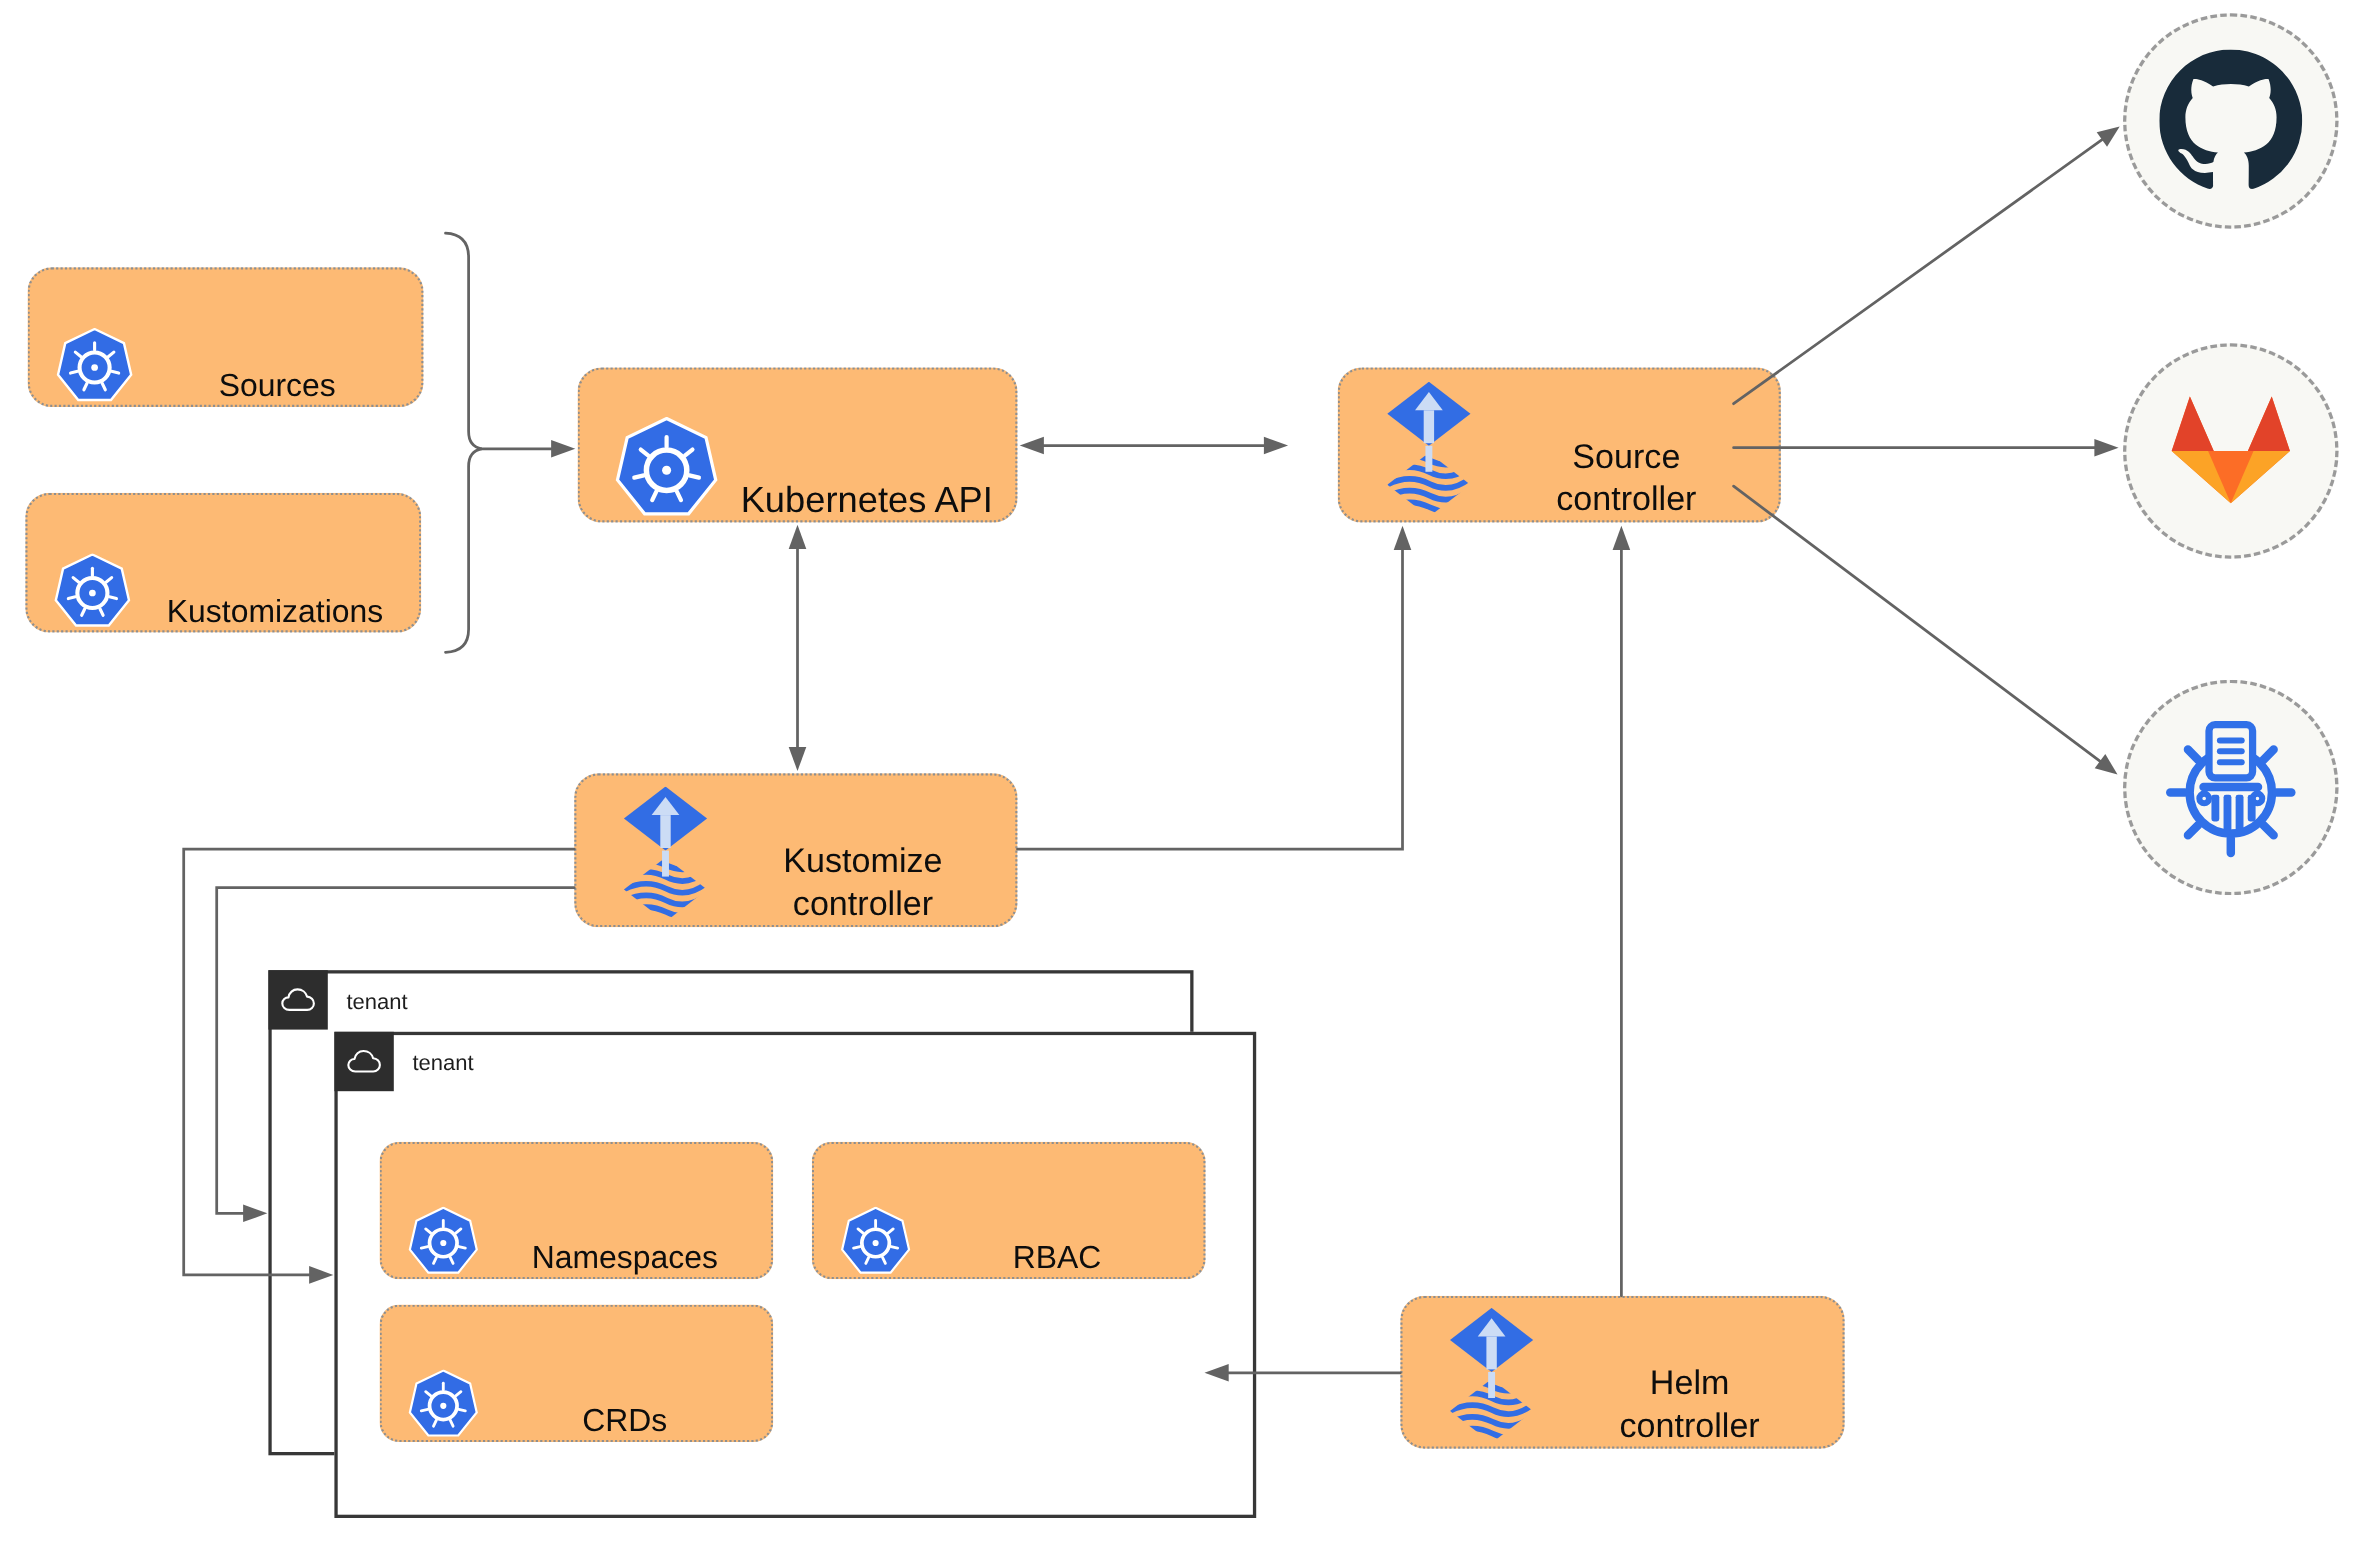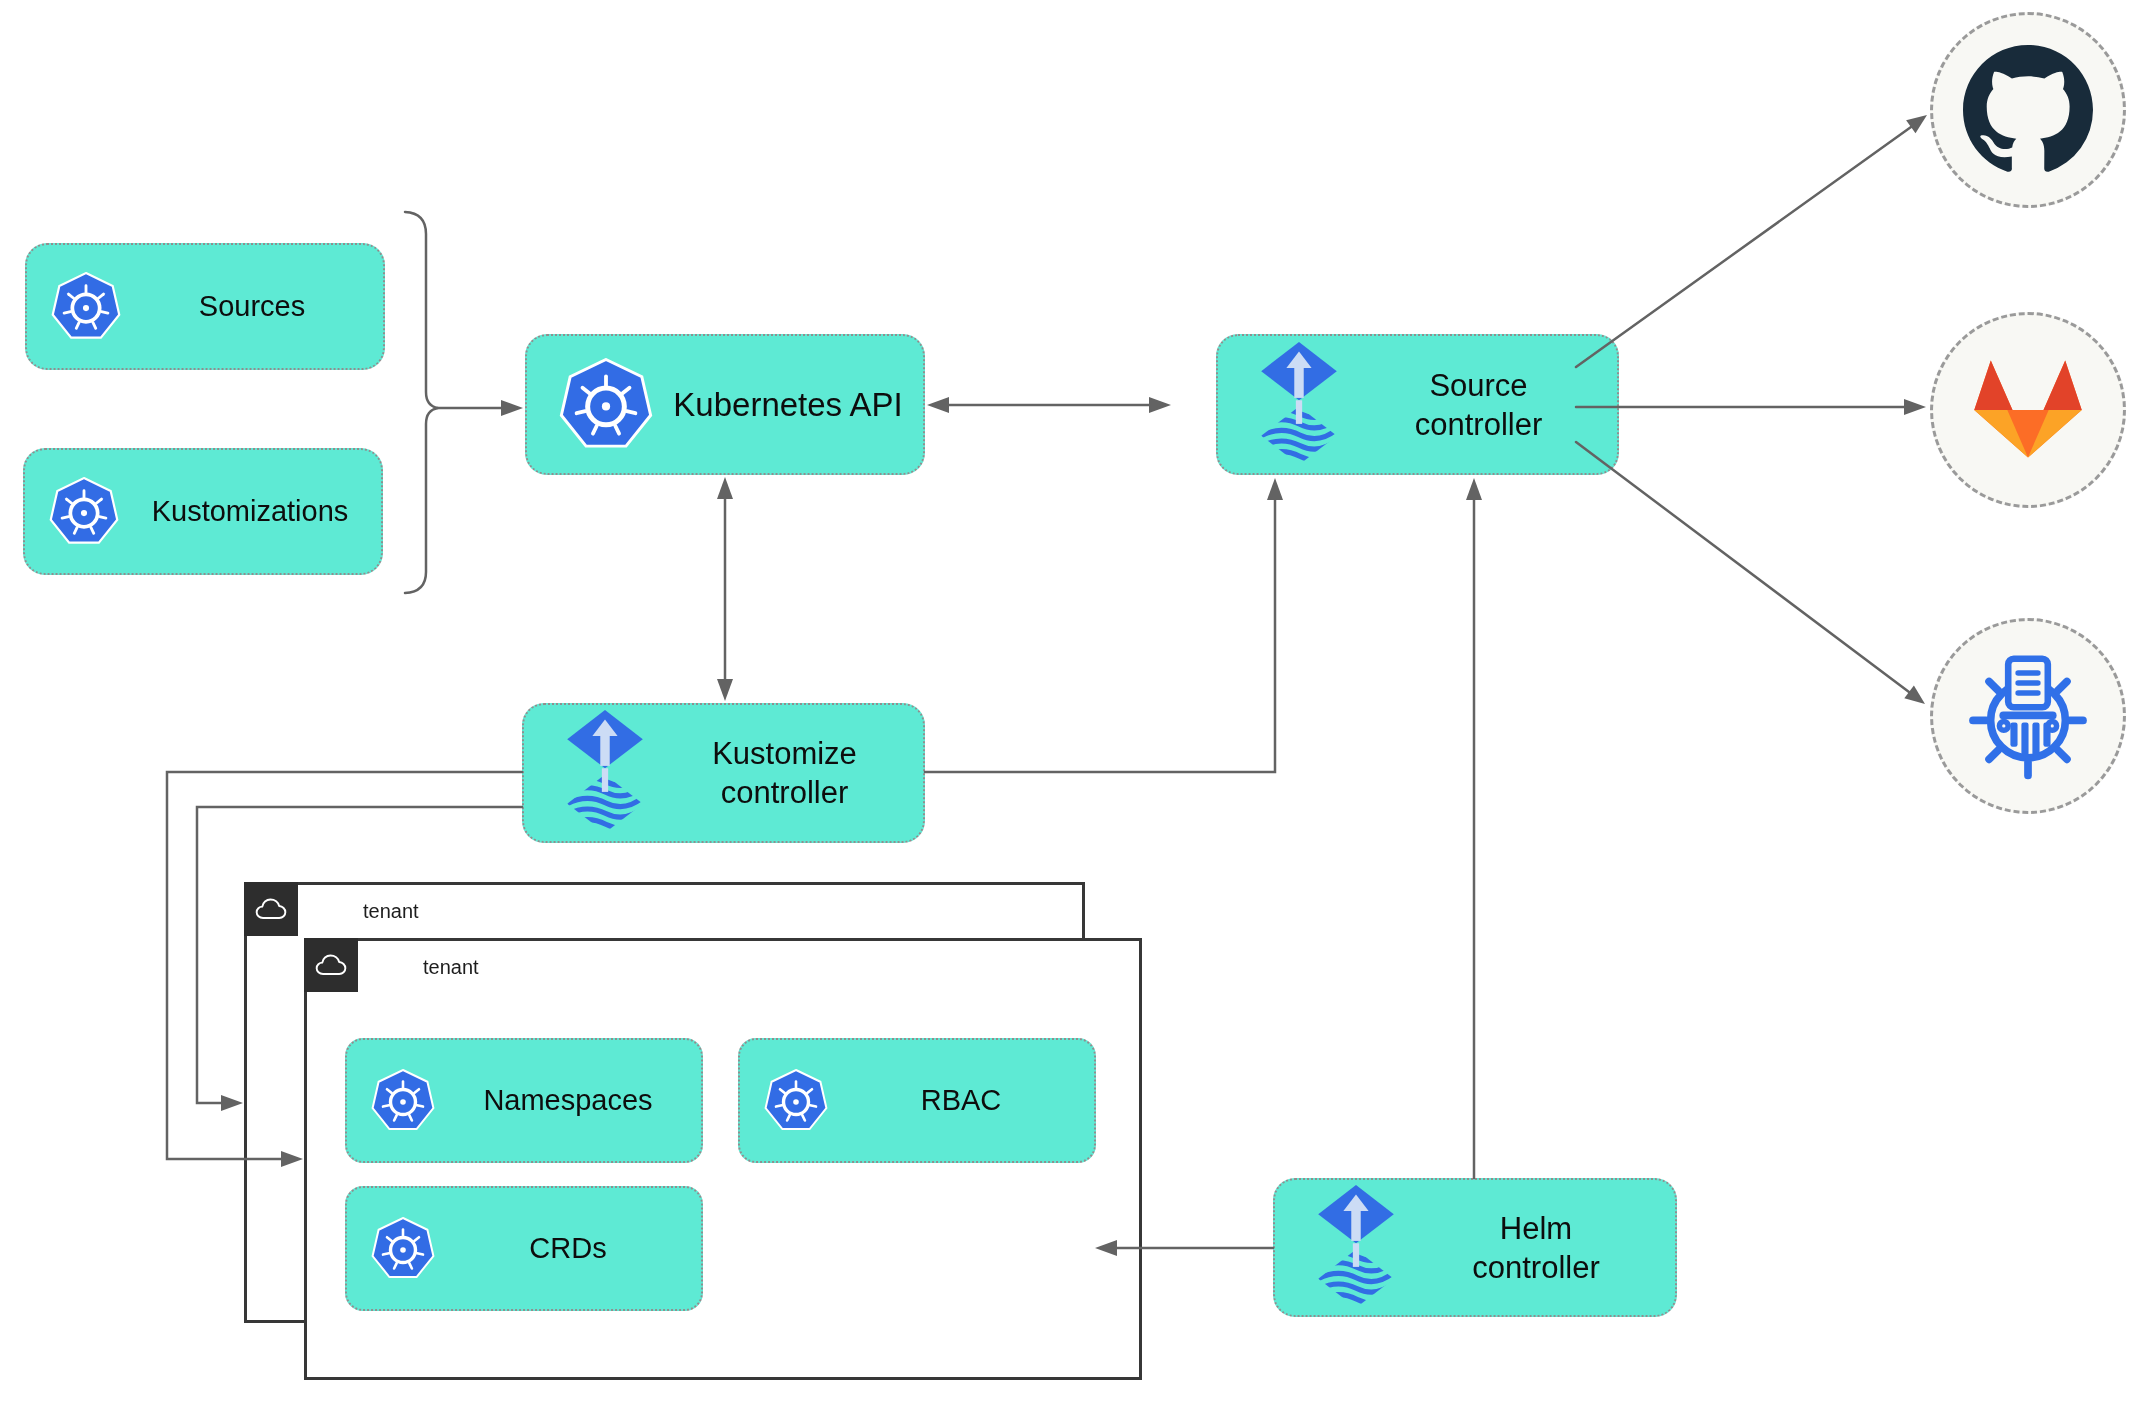--- a/index.html
+++ b/index.html
@@ -2,41 +2,41 @@
 <html><head>
 <meta charset="utf-8">
 <style>
   html,body { margin:0; padding:0; background:#ffffff; }
   .canvas {
     position:relative; width:2144px; height:1407px; background:#ffffff;
     font-family:"Liberation Sans", sans-serif; overflow:hidden;
   }
   
   .node {
-    position:absolute; background:#5eead4; border:2px dotted #8f8f8f;
-    border-radius:22px; display:flex; align-items:center; box-sizing:border-box;
+    position:absolute; background:#fdba74; border:2px dotted #8f8f8f;
+    border-radius:22px; display:flex; align-items:flex-end; box-sizing:border-box;
   }
   .node .label {
     flex:1; text-align:center; color:#0d0d0d; font-size:29px;
   }
   .node .label.big { font-size:33px; }
   .node .label.twoline { font-size:31px; line-height:39px; max-width:190px; margin:0 auto; }
   .icon { display:block; }
   .k8s-sm { width:70px; height:70px; margin-left:24px; }
   .k8s-lg { width:94px; height:94px; margin-left:32px; }
   .flux-ic { width:82px; height:126px; margin-left:40px; }
   .helm-ic { width:84px; height:84px; margin-left:22px; }
   
   .tenantbox { position:absolute; background:#ffffff; border:3px solid #373737; box-sizing:border-box; }
   .tenant-header {
     position:absolute; top:-3px; left:-3px; width:54px; height:54px; background:#2d2d2d;
     display:flex; align-items:center; justify-content:center;
   }
   .tenant-header svg { width:34px; height:28px; }
-  .tenant-name { position:absolute; left:68px; top:15px; font-size:20px; color:#1d1d1d;margin-left:48px; }
+  .tenant-name { position:absolute; left:68px; top:15px; font-size:20px; color:#1d1d1d; }
   
   .circle {
     position:absolute; width:196px; height:196px; border:3px dashed #9a9a9a; border-radius:50%;
     background:#f8f8f4; display:flex; align-items:center; justify-content:center; box-sizing:border-box;
   }
   .wires { position:absolute; left:0; top:0; z-index:5; pointer-events:none; }
   .layer-nodes { position:absolute; inset:0; z-index:2; }
 </style>
 </head>
 <body>

